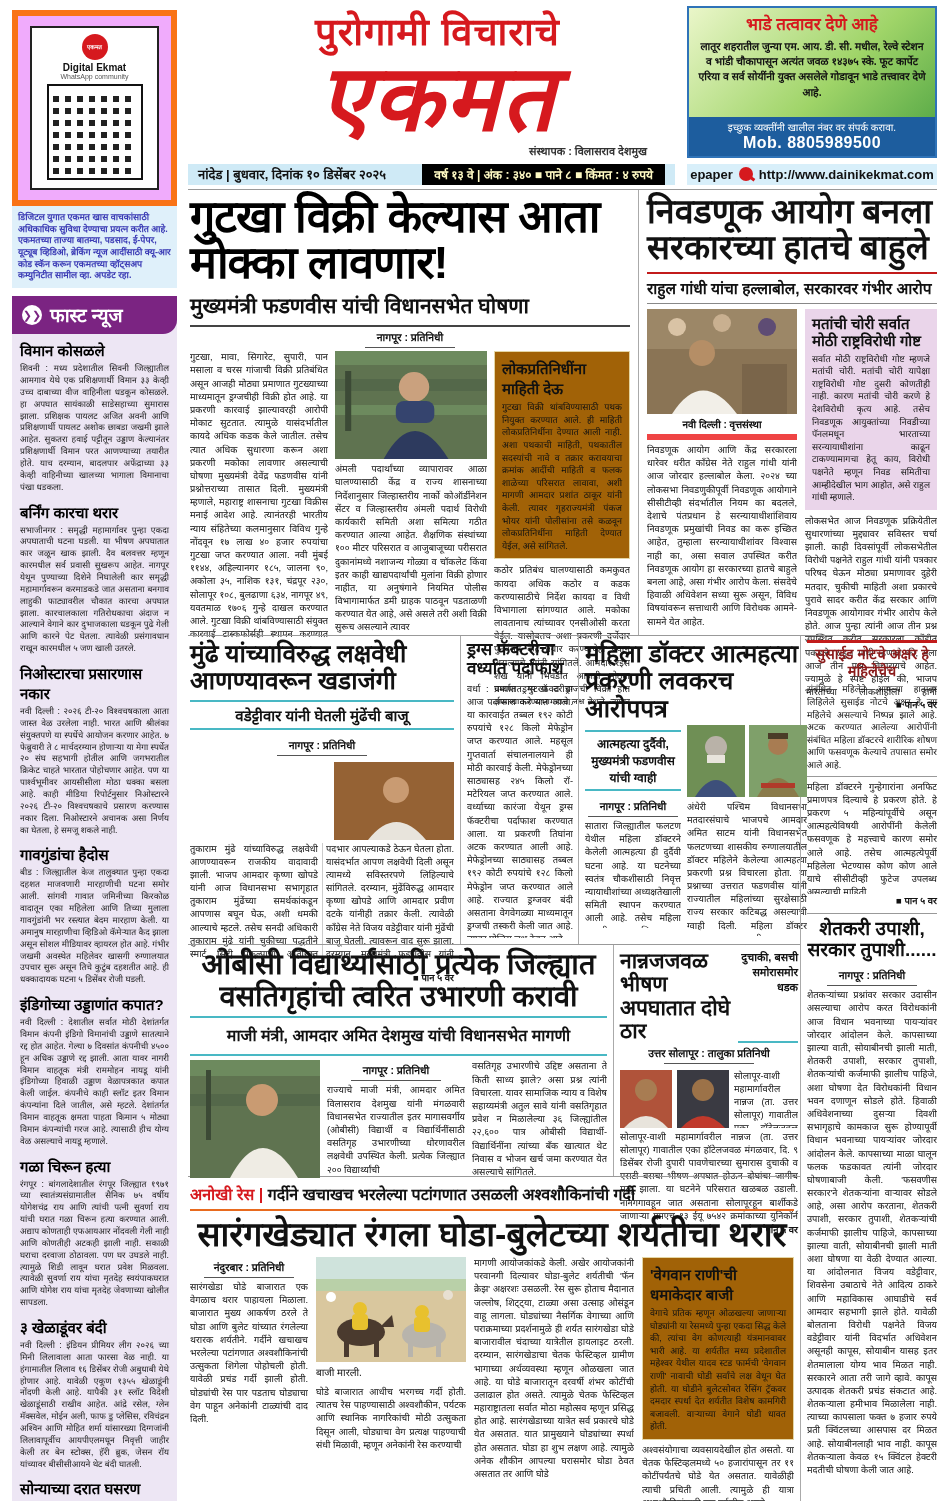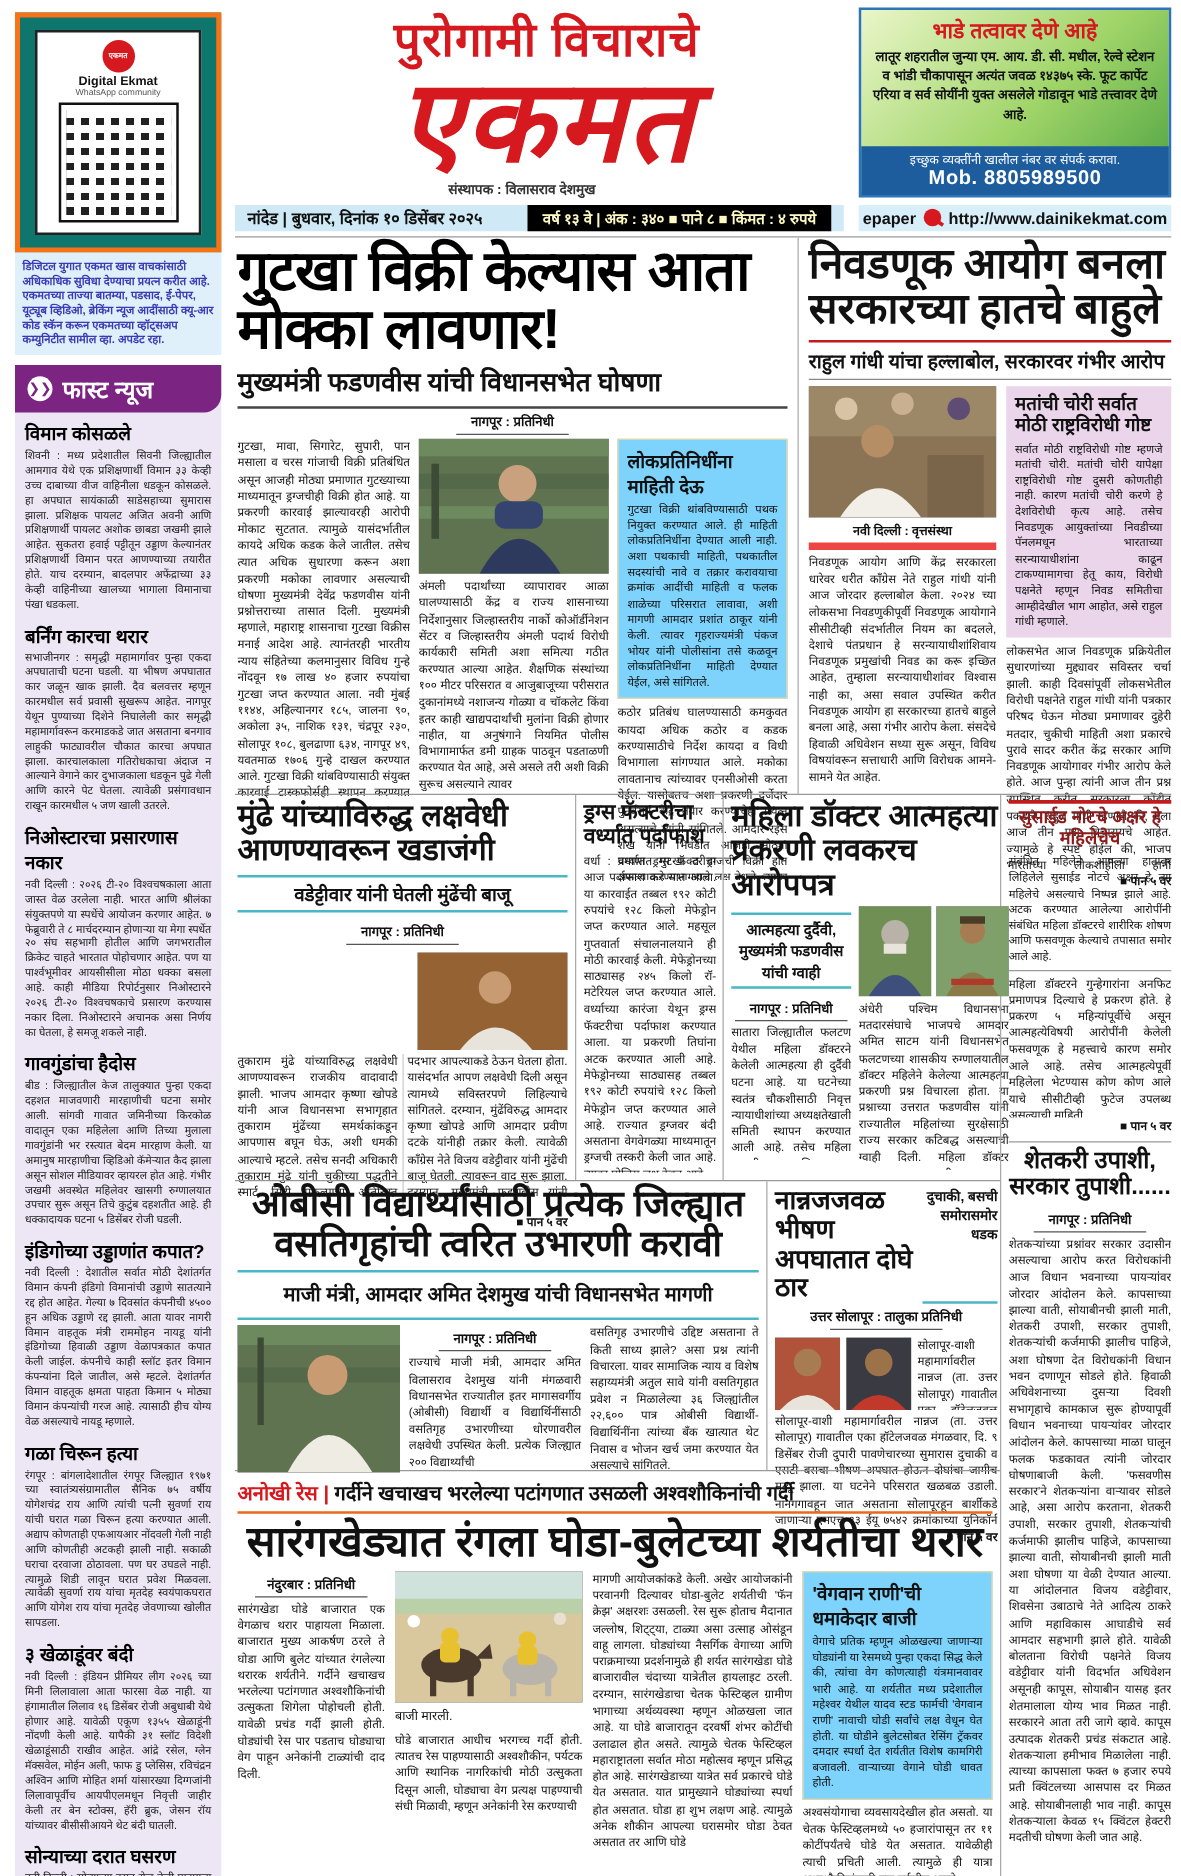--- a/index.html
+++ b/index.html
@@ -1,21 +1,21 @@
 <!DOCTYPE html>
 <html><head>
 <meta charset="utf-8">
 <style>
   * { margin:0; padding:0; box-sizing:border-box; }
   body { background:#e8e8e8; }
   .page{ width:945px; height:1501px; background:#fff; margin:0 auto; position:relative;
          font-family:"Liberation Sans","DejaVu Sans",sans-serif; color:#111; display:flex; overflow:hidden;}
   
   .left-rail{ width:183px; flex:0 0 183px; padding:10px 6px 0 12px; }
-  .qr-box{ background:#0f766e; border:4px solid #f97316; padding:10px 12px; text-align:center; }
+  .qr-box{ background:#f0abfc; border:6px solid #f97316; padding:10px 12px; text-align:center; }
   .qr-inner{ background:#fff; border:2px solid #222; padding:6px 4px 10px; position:relative;}
   .qr-logo{ width:26px;height:26px;border-radius:50%;background:#d6191e;margin:0 auto 2px;
             color:#fff;font-size:6px;line-height:26px;font-weight:bold;}
   .qr-brand{ font-weight:bold; font-size:10px; }
   .qr-sub{ font-size:7px; color:#555; margin-bottom:6px;}
   .qr-code{ width:92px; height:92px; margin:0 auto; background:
      repeating-linear-gradient(0deg,#111 0 6px,#fff 6px 12px),
      repeating-linear-gradient(90deg,#111 0 6px,#fff 6px 12px);
      background-blend-mode:screen; border:4px solid #fff; outline:2px solid #111;}
   .qr-caption{ background:#dff0fa; color:#3b3bb5; font-size:9px; line-height:1.3; padding:6px; text-align:left; font-weight:bold;}
@@ -27,21 +27,21 @@
          font-size:11px;line-height:20px;text-align:center;font-weight:bold;}
   .fn-item{ padding:6px 8px 2px; }
   .fn-title{ font-weight:bold; font-size:15px; margin-bottom:3px; color:#000;}
   .fn-body{ font-size:8.6px; line-height:1.38; text-align:justify; color:#1a1a1a;}
   
   .main-col{ flex:1; display:flex; flex-direction:column; padding:0 8px 0 5px;}
   .header-row{ display:flex; height:158px; }
   .masthead{ flex:1; text-align:center; padding-top:4px; color:#d6191e;}
   .mast-tag{ font-size:38px; font-weight:bold; letter-spacing:1px;}
   .mast-title{ font-size:92px; font-weight:bold; font-style:italic; line-height:.92; letter-spacing:2px;}
-  .mast-founder{ font-size:11px; color:#333; font-weight:bold; text-align:center; padding-right:40px; margin-top:2px;}
+  .mast-founder{ font-size:11px; color:#333; font-weight:bold; text-align:right; padding-right:40px; margin-top:2px;}
   .ad-box{ width:250px; flex:0 0 250px; border:2px solid #2f73b8; margin-top:6px;
            background:linear-gradient(135deg,#eaf6c9,#9fd468 55%,#4ca241); display:flex; flex-direction:column;}
   .ad-title{ color:#d6191e; font-weight:bold; font-size:17px; text-align:center; padding:4px 2px 2px;}
   .ad-body{ font-size:10.5px; font-weight:bold; text-align:center; line-height:1.45; padding:2px 8px; flex:1;}
   .ad-strip{ background:#1d5d9e; color:#fff; text-align:center; font-size:10px; padding:3px 2px 4px;}
   .ad-mob{ font-size:16px; font-weight:bold; letter-spacing:.5px;}
   .date-row{ display:flex; align-items:stretch; height:26px; margin-top:6px; gap:12px;}
   .date-strip{ flex:1; background:#cfeaf6; display:flex; align-items:center; font-weight:bold; font-size:13px; padding:0 10px; gap:10px;}
   .issue-chip{ background:#000; color:#fef9c3; font-size:12px; padding:2px 12px; margin-left:auto; align-self:center;}
   .epaper-strip{ width:250px; flex:0 0 250px; background:#d8effa; display:flex; align-items:center; justify-content:center; gap:6px; font-size:13px; font-weight:bold;}
@@ -55,21 +55,21 @@
   .subhead-lead{ font-size:21px; font-weight:bold; border-bottom:2px solid #444; padding:4px 0 6px; margin-bottom:0;}
   .byline{ text-align:center; font-weight:bold; font-size:10.5px; padding:3px 0; position:relative;}
   .byline::after{ content:""; display:block; width:90px; margin:3px auto 0; border-bottom:1px solid #555;}
   .lead-grid{ display:flex; gap:7px; }
   .lead-colA{ width:138px; flex:0 0 138px;}
   .lead-colB{ width:152px; flex:0 0 152px;}
   .lead-colC{ flex:1;}
   .body-text{ font-size:9.3px; line-height:1.42; text-align:justify;}
   .photo{ position:relative; overflow:hidden; background:#777;}
   .photo svg{ display:block; width:100%; height:100%;}
-  .box-cream{ background:#7dd3fc; border:1px solid #e4d6a4; padding:6px 7px;}
+  .box-cream{ background:#a16207; border:1px solid #e4d6a4; padding:6px 7px;}
   .box-cream .bx-title{ font-weight:bold; font-size:15px; margin-bottom:3px;}
   .bx-body{ font-size:9px; line-height:1.4; text-align:justify;}
   .divider-v{ width:1px; background:#aaa; }
   .election{ flex:1; padding:4px 0 0 8px;}
   .headline-serif{ font-family:"Liberation Serif","DejaVu Serif",serif; font-size:34px; line-height:1.08; font-weight:bold;}
   .red-rule{ border-bottom:2px solid #c21b1b; margin:5px 0 3px;}
   .subhead-sm{ font-size:15.5px; font-weight:bold; border-bottom:1px solid #888; padding-bottom:4px; margin-bottom:5px;}
   .elec-grid{ display:flex; gap:8px;}
   .elec-left{ width:150px; flex:0 0 150px;}
   .caption{ text-align:center; font-weight:bold; font-size:10px; padding:3px 0; border-bottom:6px solid #ef4444; margin-bottom:4px;}

